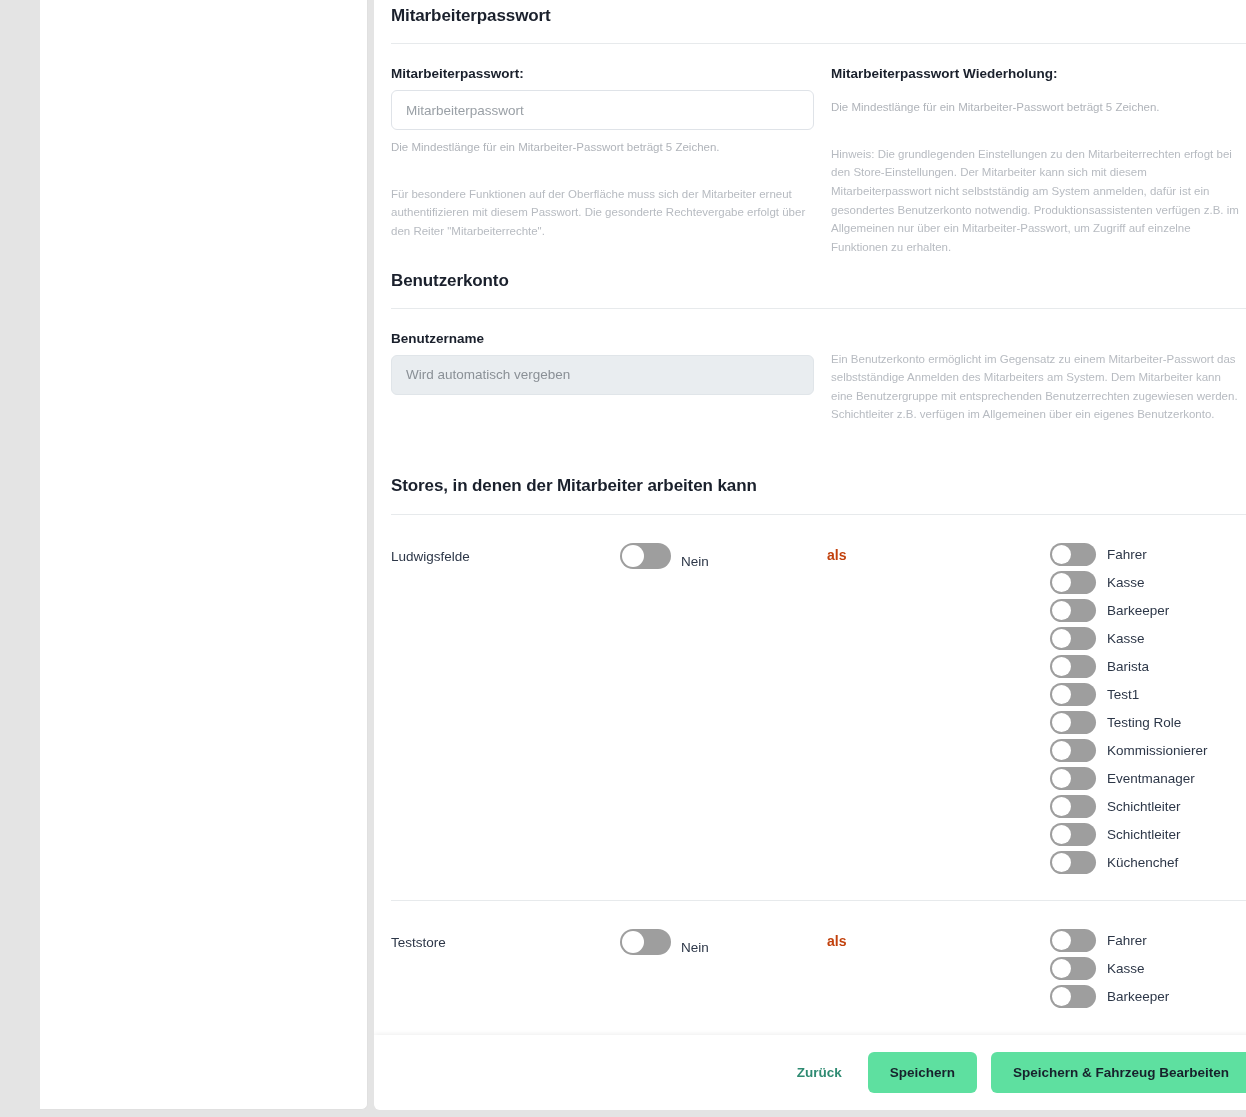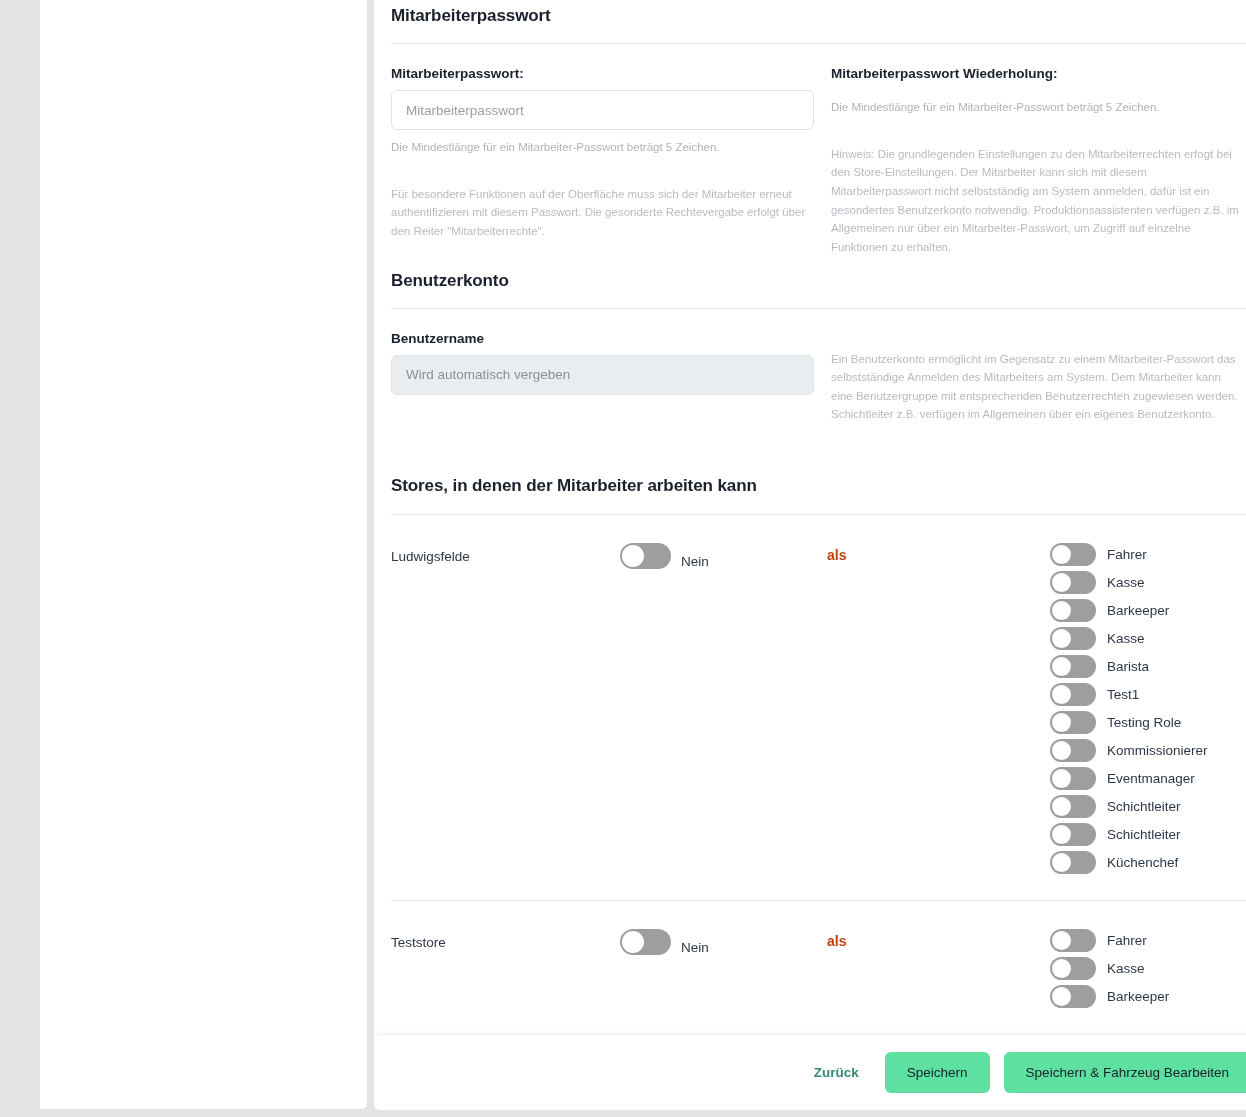--- a/index.html
+++ b/index.html
@@ -223,21 +223,21 @@
     font-weight: bold;
     color: #2f8b72;
     background: none;
     border: none;
     cursor: pointer;
     font-family: "Liberation Sans", sans-serif;
     padding: 8px 12px;
   }
   .btn-primary {
     font-size: 13.5px;
-    font-weight: normal;
+    font-weight: bold;
     color: #17222c;
     background: #5ee0a0;
     border: none;
     border-radius: 6px;
     height: 41px;
     padding: 0 22px;
     cursor: pointer;
     font-family: "Liberation Sans", sans-serif;
   }
 </style>

